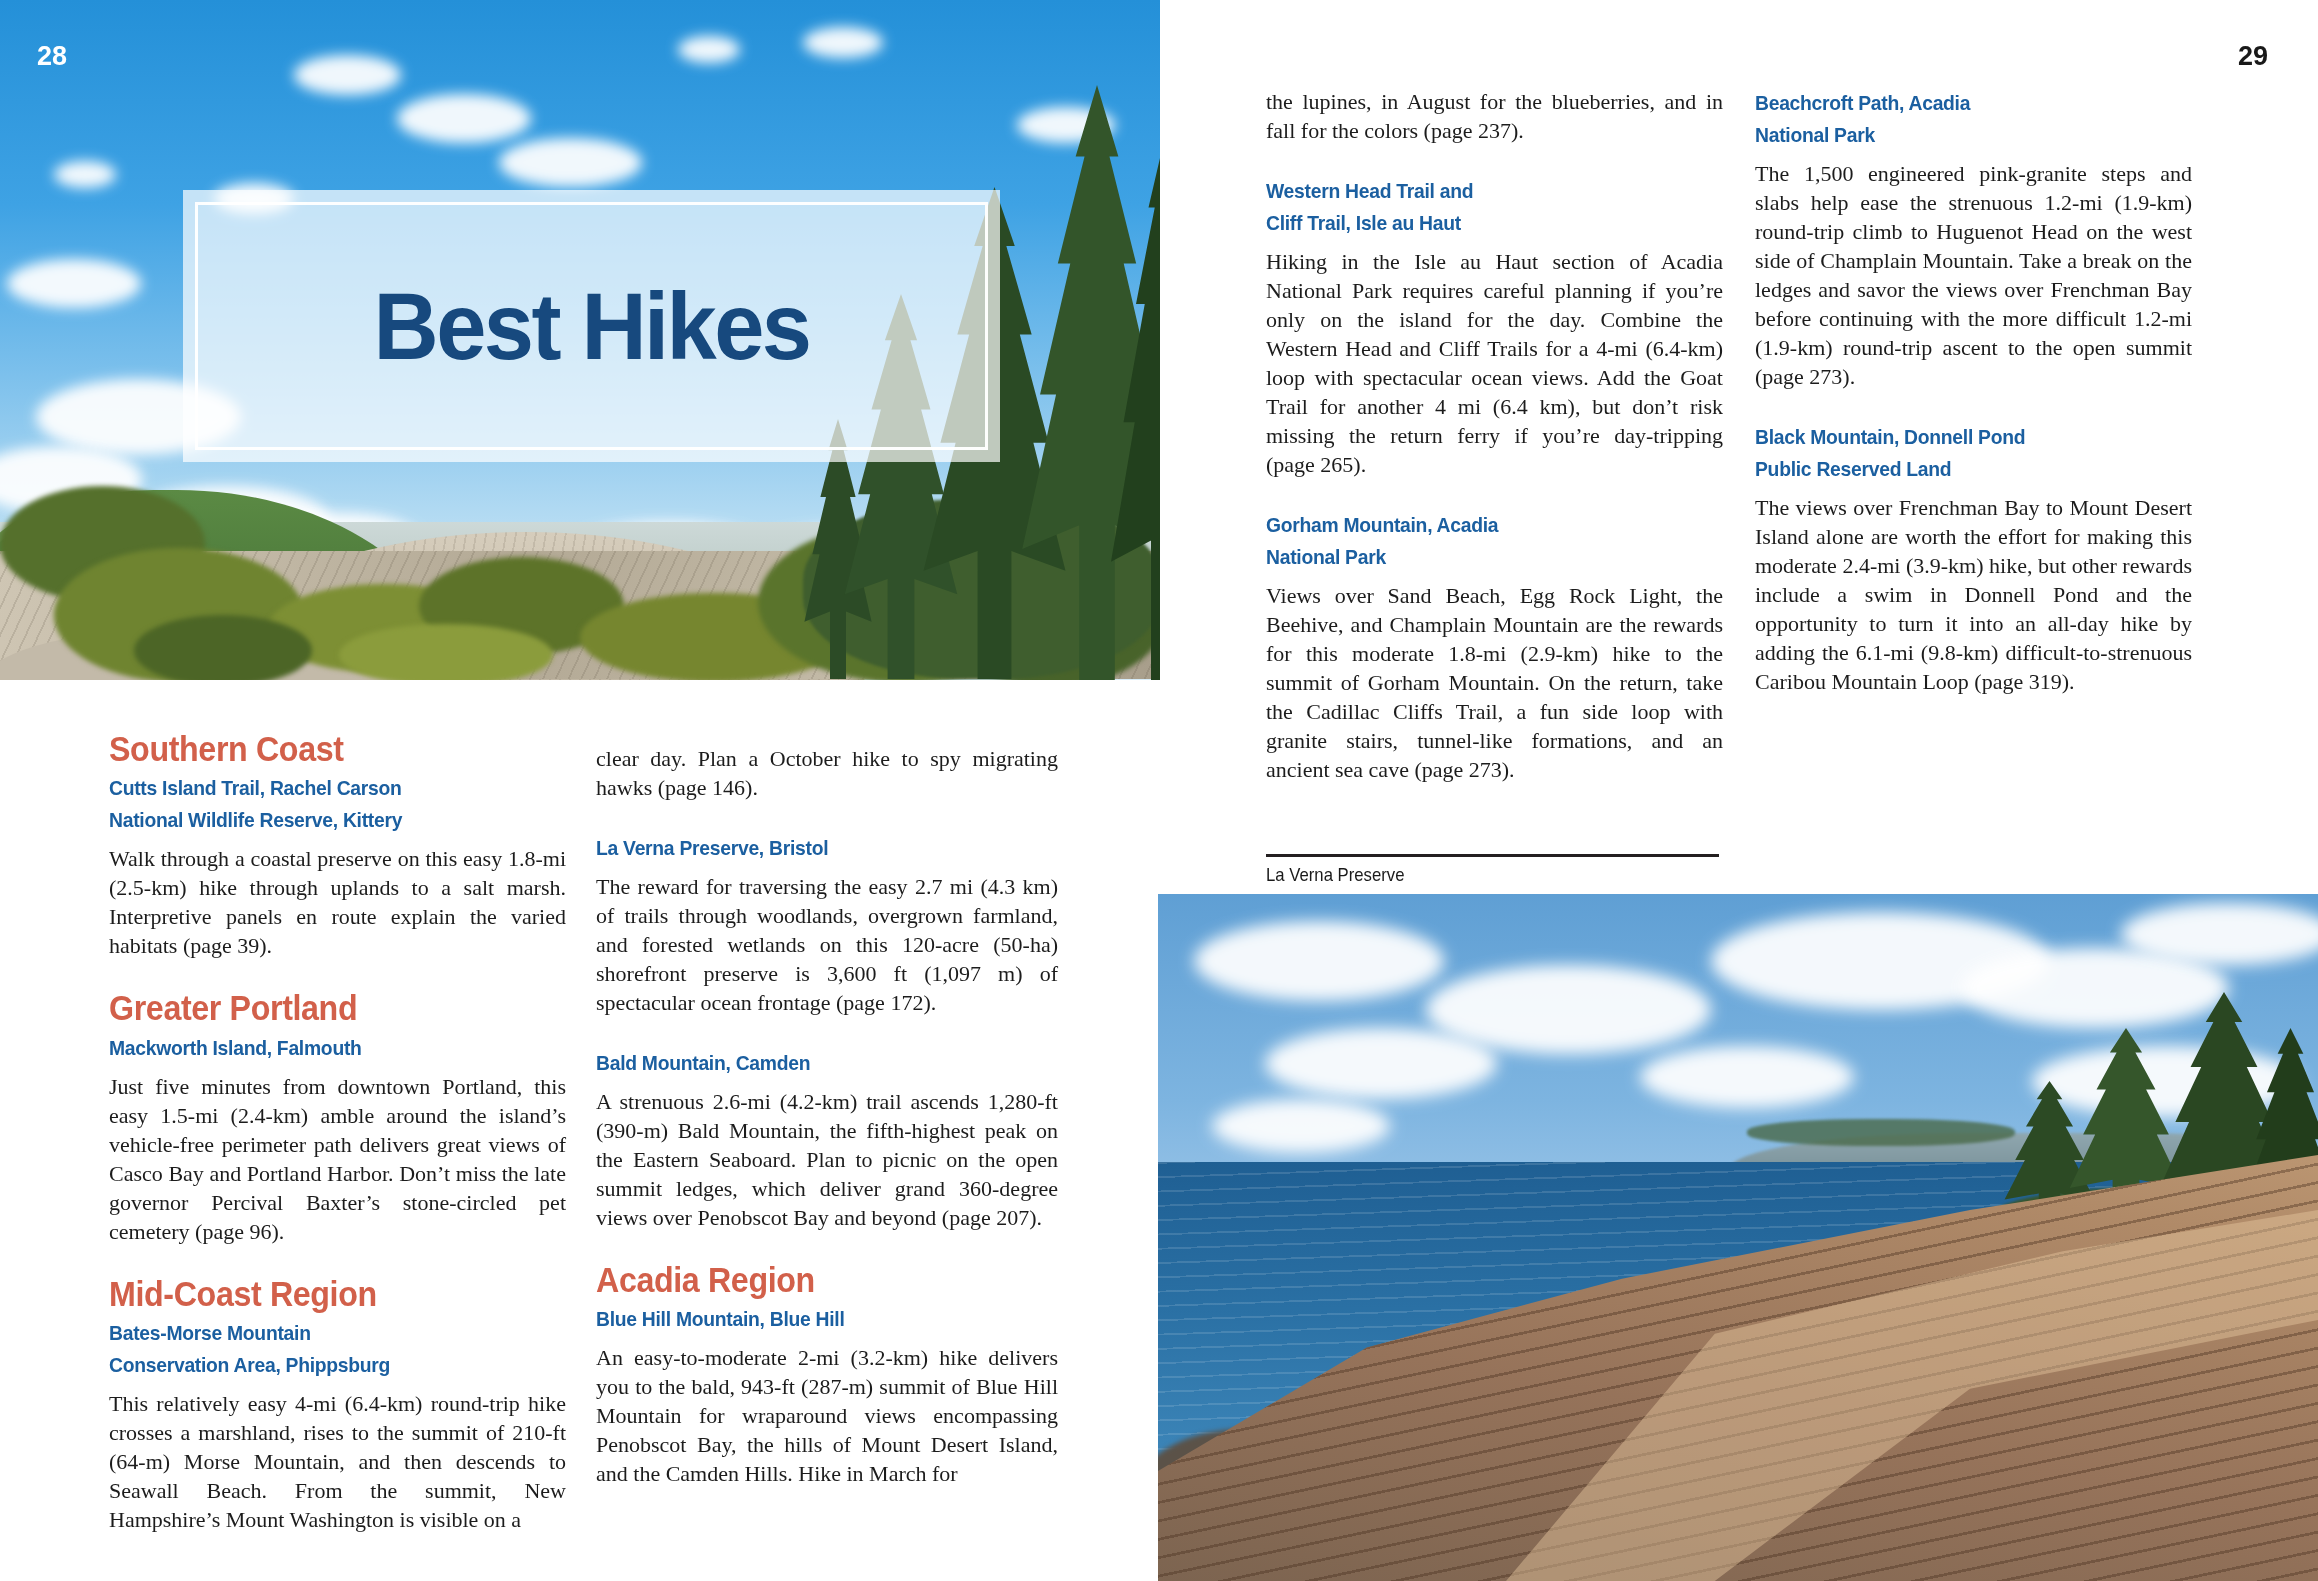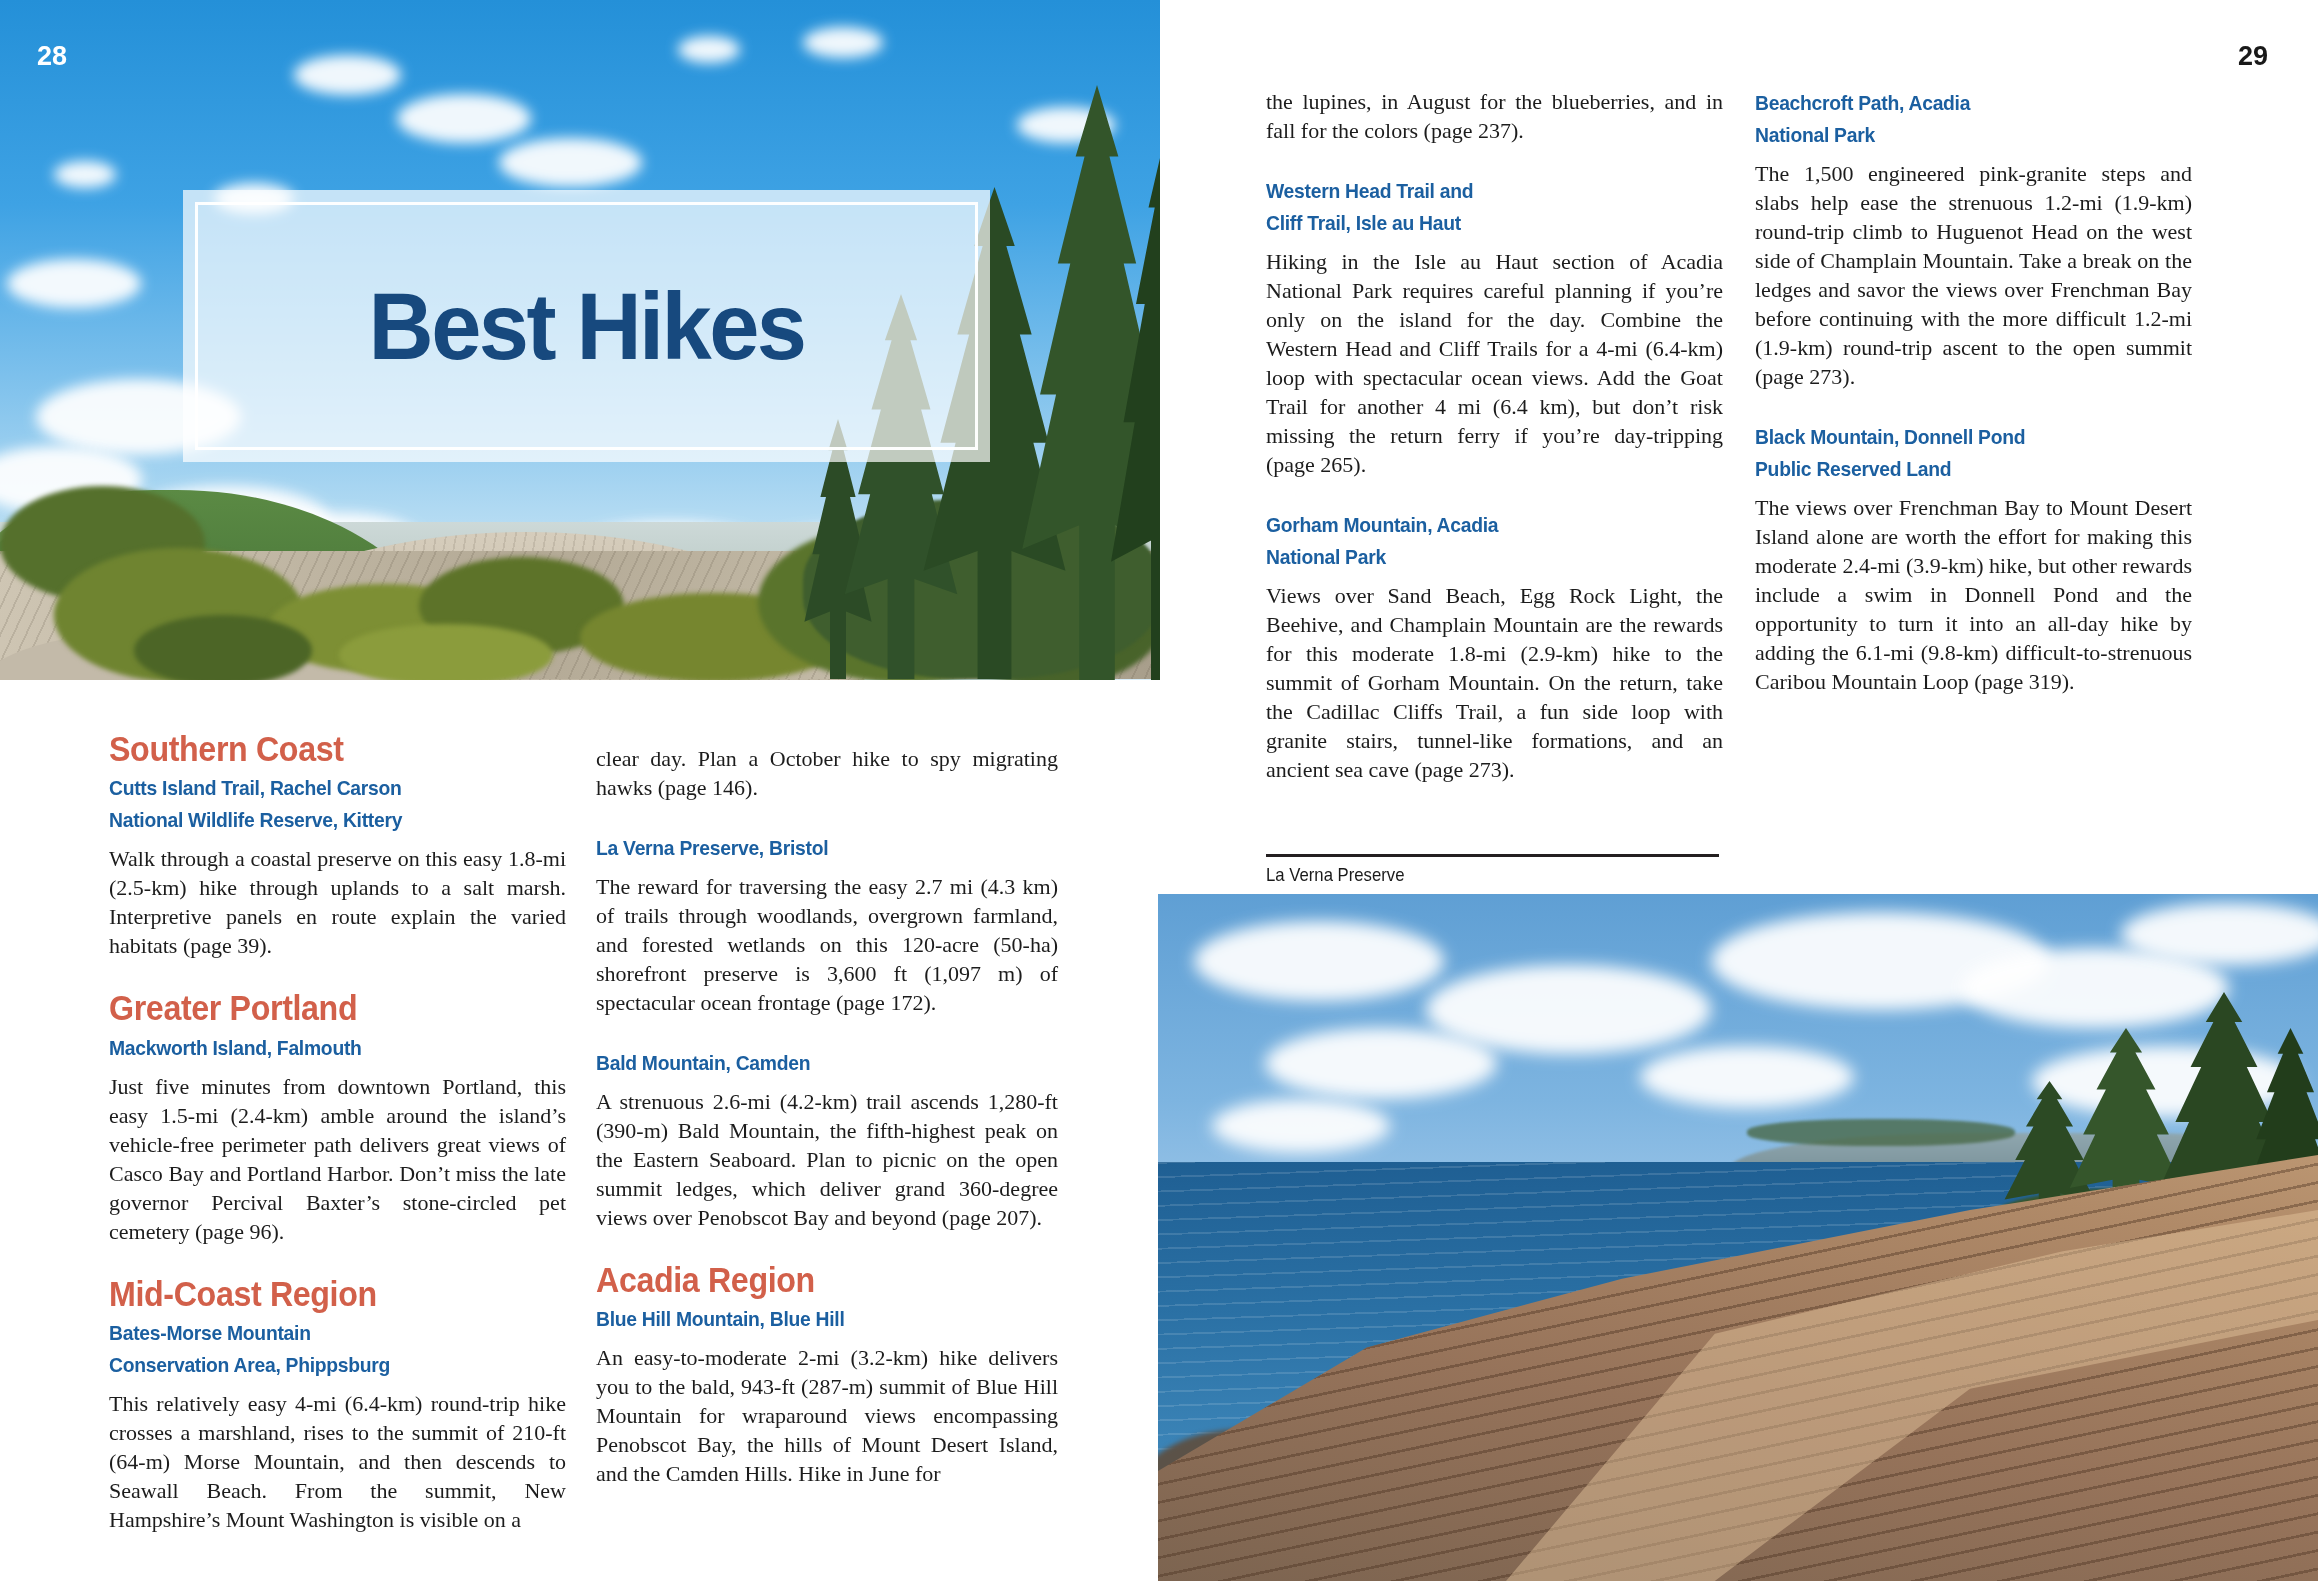--- a/index.html
+++ b/index.html
@@ -13,21 +13,21 @@
   .ridge2{position:absolute;left:-36px;top:499px;width:294px;height:116px;background:linear-gradient(180deg,#6f9a55,#527a3e);border-radius:50% 60% 0 0/100% 100% 0 0;}
   .ridge{position:absolute;left:-54px;top:490px;width:508px;height:205px;background:linear-gradient(180deg,#5b8a44,#3f6b33);border-radius:45% 60% 10% 10%/85% 100% 10% 10%;}
   .dome{position:absolute;left:187px;top:532px;width:678px;height:157px;border-radius:50% 50% 0 0/100% 100% 0 0;
         background:repeating-linear-gradient(100deg,rgba(96,86,70,.15) 0 1.8px,rgba(0,0,0,0) 1.8px 9.8px),linear-gradient(180deg,#d6cdbc,#bfb5a2);}
   .granite{position:absolute;left:0;top:551px;width:1160px;height:128px;
         background:repeating-linear-gradient(115deg,rgba(96,86,70,.18) 0 1.8px,rgba(0,0,0,0) 1.8px 11.6px),linear-gradient(100deg,#cfc6b4,#b3a995 45%,#c4bba8 75%,#a79d8a);}
   .fore-rock{position:absolute;left:-18px;top:630px;width:464px;height:54px;background:#c3baa9;border-radius:40% 60% 0 0/100% 80% 0 0;}
   .shrub{position:absolute;border-radius:50%;filter:blur(2.7px);}
   .conifer{position:absolute;clip-path:polygon(50% 0%,62% 12%,57% 12%,72% 30%,65% 30%,82% 52%,73% 52%,92% 78%,60% 74%,60% 100%,40% 100%,40% 74%,8% 78%,27% 52%,18% 52%,35% 30%,28% 30%,43% 12%,38% 12%);}
   .treebase{position:absolute;border-radius:45%;filter:blur(1.8px);}
-  .title-panel{position:absolute;left:183px;top:190px;width:807px;height:272px;background:rgba(255,255,255,.70);}
+  .title-panel{position:absolute;left:183px;top:190px;width:807px;height:272px;background:rgba(255,255,255,.70);padding-left:10px;}
   .title-inner-border{position:absolute;inset:11.6px;border:3.6px solid rgba(255,255,255,.97);}
   .hero-title{position:absolute;inset:0;margin:0;display:flex;align-items:center;justify-content:center;
         font-family:"Liberation Sans",sans-serif;font-weight:700;font-size:95px;letter-spacing:-2.7px;
         color:#17497e;transform:scaleX(.95);}
   .pagenum{position:absolute;font-family:"Liberation Sans",sans-serif;font-weight:700;font-size:27px;}
   .pn-left{left:37px;top:41px;color:#ffffff;}
   .pn-right{left:2238px;top:41px;color:#191919;}
   
   .col{position:absolute;}
   #col-l1{left:109px;top:731px;width:457px;}
@@ -151,21 +151,21 @@
       <h3 class="subhead">
         <span>Bald Mountain, Camden</span>
       </h3>
       <p class="body">A strenuous 2.6-mi (4.2-km) trail ascends 1,280-ft (390-m) Bald Mountain, the fifth-highest peak on the Eastern Seaboard. Plan to picnic on the open summit ledges, which deliver grand 360-degree views over Penobscot Bay and beyond (page 207).</p>
       <h2 class="region">
           <span>Acadia Region</span>
         </h2>
       <h3 class="subhead">
         <span>Blue Hill Mountain, Blue Hill</span>
       </h3>
-      <p class="body">An easy-to-moderate 2-mi (3.2-km) hike delivers you to the bald, 943-ft (287-m) summit of Blue Hill Mountain for wraparound views encompassing Penobscot Bay, the hills of Mount Desert Island, and the Camden Hills. Hike in June for</p>
+      <p class="body">An easy-to-moderate 2-mi (3.2-km) hike delivers you to the bald, 943-ft (287-m) summit of Blue Hill Mountain for wraparound views encompassing Penobscot Bay, the hills of Mount Desert Island, and the Camden Hills. Hike in March for</p>
     </div>
   </section>
 
   <section>
     <div class="pagenum pn-right">29</div>
 
     <div class="col" id="col-r1">
       <p class="body">the lupines, in August for the blueberries, and in fall for the colors (page 237).</p>
       <h3 class="subhead">
         <span>Western Head Trail and</span>

